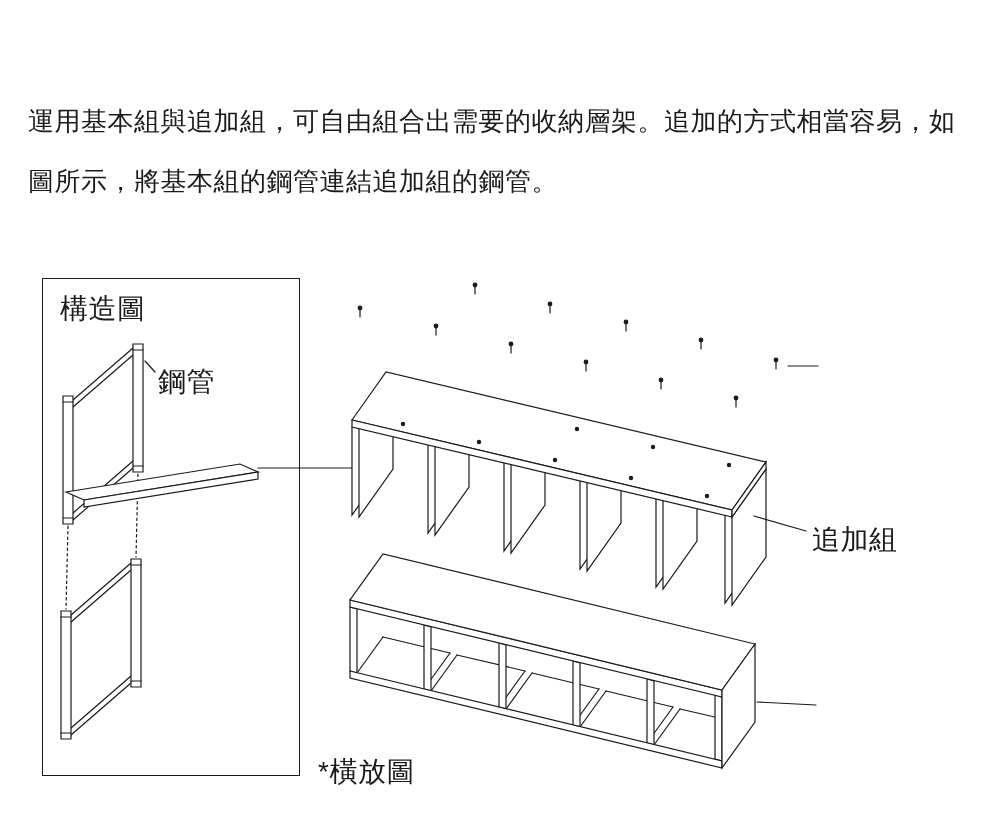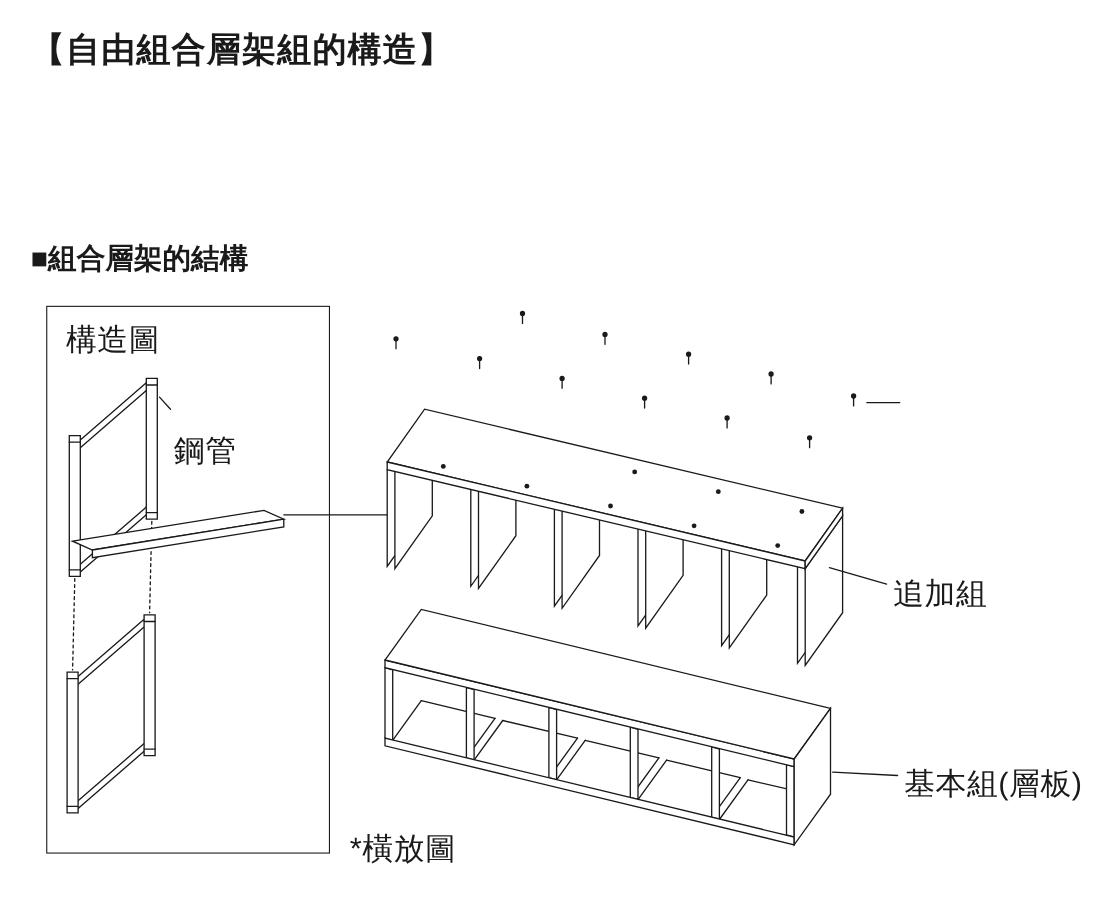--- a/index.html
+++ b/index.html
@@ -7,37 +7,36 @@
     position:relative;width:1000px;height:838px;background:#ffffff;
     font-family:"Liberation Sans","DejaVu Sans",sans-serif;color:#1a1a1a;overflow:hidden;
   }
   .abs{position:absolute;}
   #title{left:28px;top:24px;font-size:31px;font-weight:700;letter-spacing:1px;}
   #intro{left:28px;top:92px;width:945px;font-size:26px;line-height:2.3;letter-spacing:0.5px;}
   #section-heading{left:28px;top:218px;font-size:26px;font-weight:700;}
   #structure-box{left:42px;top:278px;width:256px;height:496px;border:1.6px solid #1a1a1a;background:transparent;}
   .small-label{font-size:28px;letter-spacing:0.5px;white-space:nowrap;}
   #structure-box-title{left:60px;top:290px;}
-  #pipe-label{left:158px;top:363px;margin-top:28px;}
+  #pipe-label{left:158px;top:363px;}
   #label-basic-screws{left:822px;top:356px;}
   #label-addon{left:812px;top:521px;}
   #label-basic-board{left:822px;top:694px;}
   #footnote{left:318px;top:753px;}
   #line-art{position:absolute;left:0;top:0;pointer-events:none;}
   svg *{vector-effect:non-scaling-stroke;}
 </style>
 </head>
 <body>
 
 <div id="page">
 
-  <div id="title" class="abs">【自由組合層架組的構造】</div>
-
-
-  <div id="section-heading" class="abs">■組合層架的結構</div>
+
+  <div id="intro" class="abs">運用基本組與追加組，可自由組合出需要的收納層架。追加的方式相當容易，如圖所示，將基本組的鋼管連結追加組的鋼管。</div>
+
 
   <div id="structure-box" class="abs"></div>
 
   <svg id="line-art" width="1000" height="838" viewBox="0 0 1000 838">
     <g stroke="#1a1a1a" stroke-width="1.2" fill="none" stroke-linecap="round">
 
       <g>
         <line x1="73" y1="400" x2="133" y2="348"></line>
           <line x1="73" y1="407" x2="133" y2="355"></line>
         <line x1="73" y1="513" x2="133" y2="461"></line>
@@ -189,16 +188,15 @@
         <line x1="788" y1="366" x2="818" y2="366"></line>
         <line x1="754" y1="516" x2="806" y2="531"></line>
         <line x1="757" y1="702" x2="816" y2="705"></line>
       </g>
     </g>
   </svg>
 
   <div id="structure-box-title" class="abs small-label">構造圖</div>
   <div id="pipe-label" class="abs small-label">鋼管</div>
   <div id="label-addon" class="abs small-label">追加組</div>
-  <div id="label-basic-board" class="abs small-label">基本組(層板)</div>
   <div id="footnote" class="abs small-label">*橫放圖</div>
 
 </div>
 
 </body></html>

